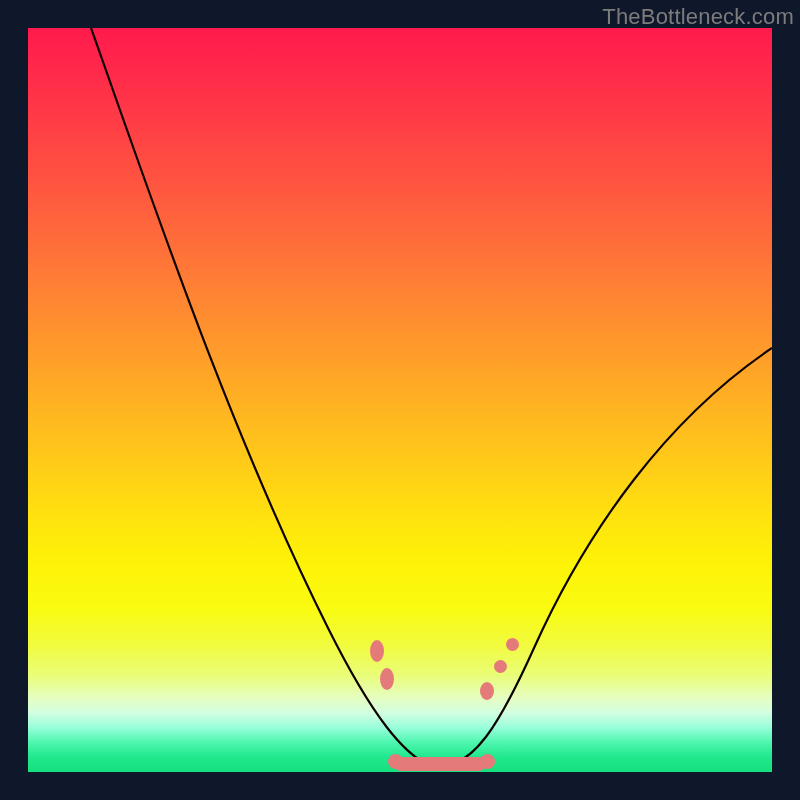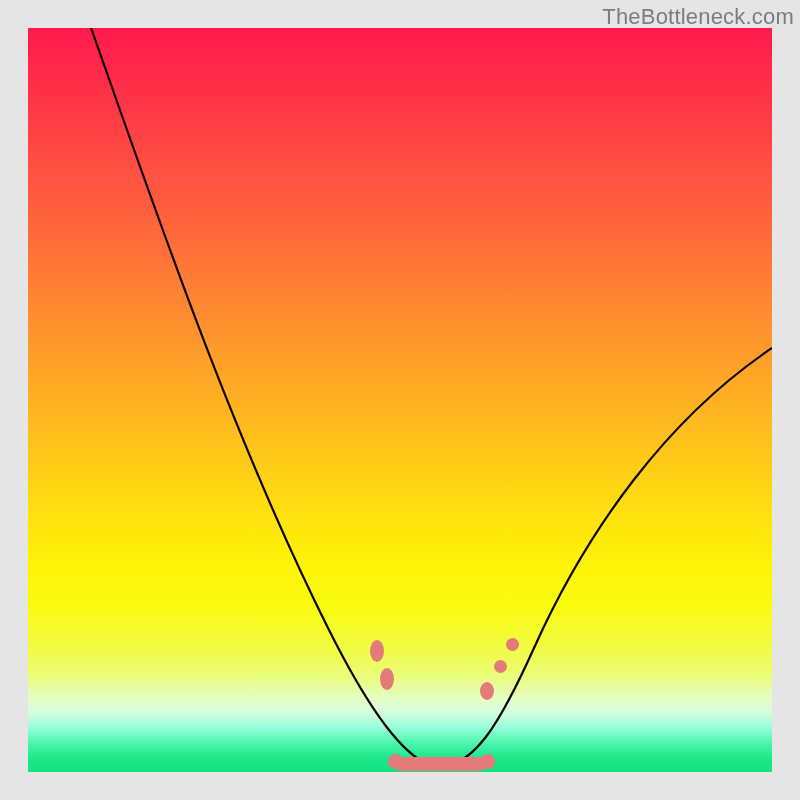--- a/index.html
+++ b/index.html
@@ -1,16 +1,16 @@
 <!DOCTYPE html>
 <html><head>
 <meta charset="utf-8">
 <style>
   html,body{margin:0;padding:0;width:800px;height:800px;overflow:hidden;background:#000;font-family:Arial,Helvetica,sans-serif}
-  .frame{position:absolute;left:0;top:0;width:800px;height:800px;background:#e5e5e5}
+  .frame{position:absolute;left:0;top:0;width:800px;height:800px;background:#0f172a}
   .plot{position:absolute;left:28px;top:28px;width:744px;height:744px;overflow:hidden}
   .grad{position:absolute;left:0;top:0;width:744px;height:744px;
         background:linear-gradient(to bottom,
           #ff1a4d 0%,
           #ff2a4a 6%,
           #ff3b46 12%,
           #ff4d42 18%,
           #ff5e3e 24%,
           #ff7139 30%,
           #ff8433 36%,

